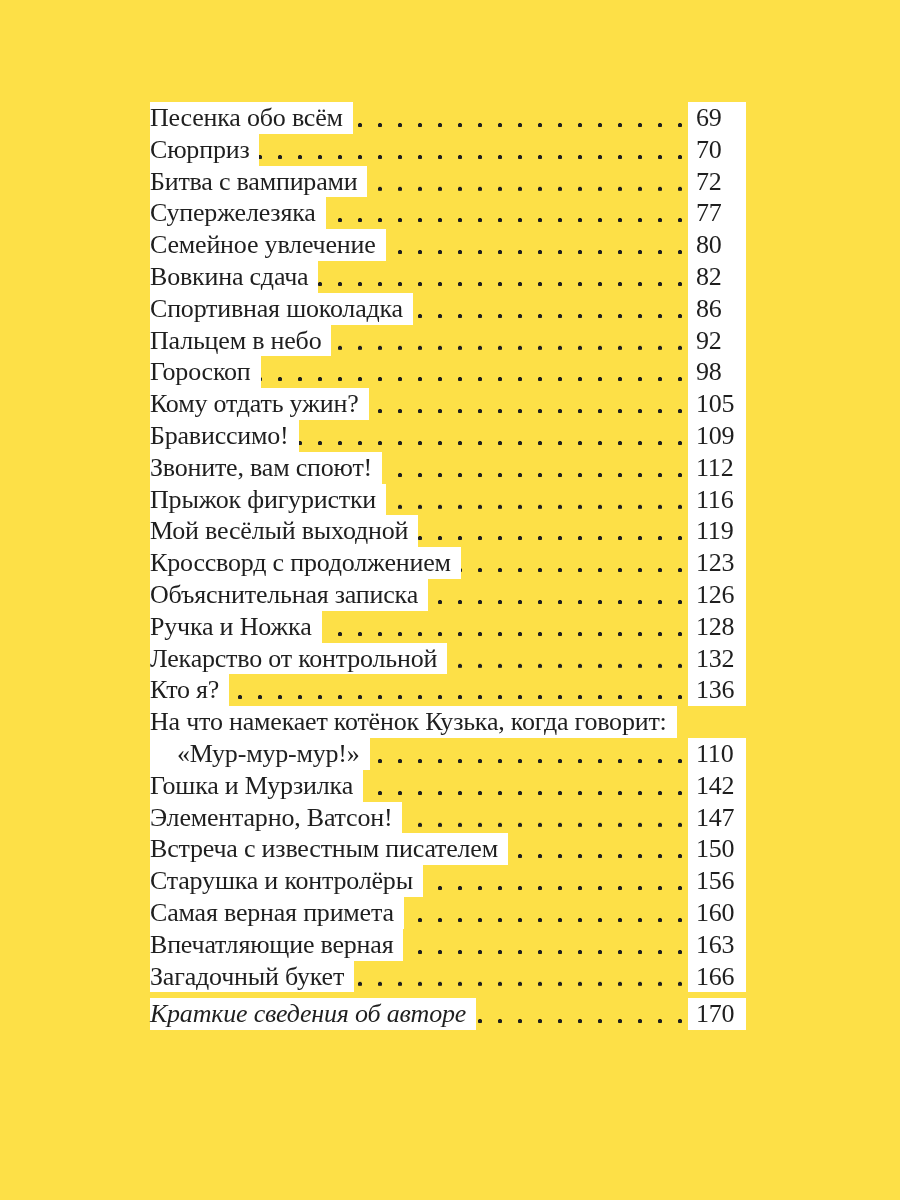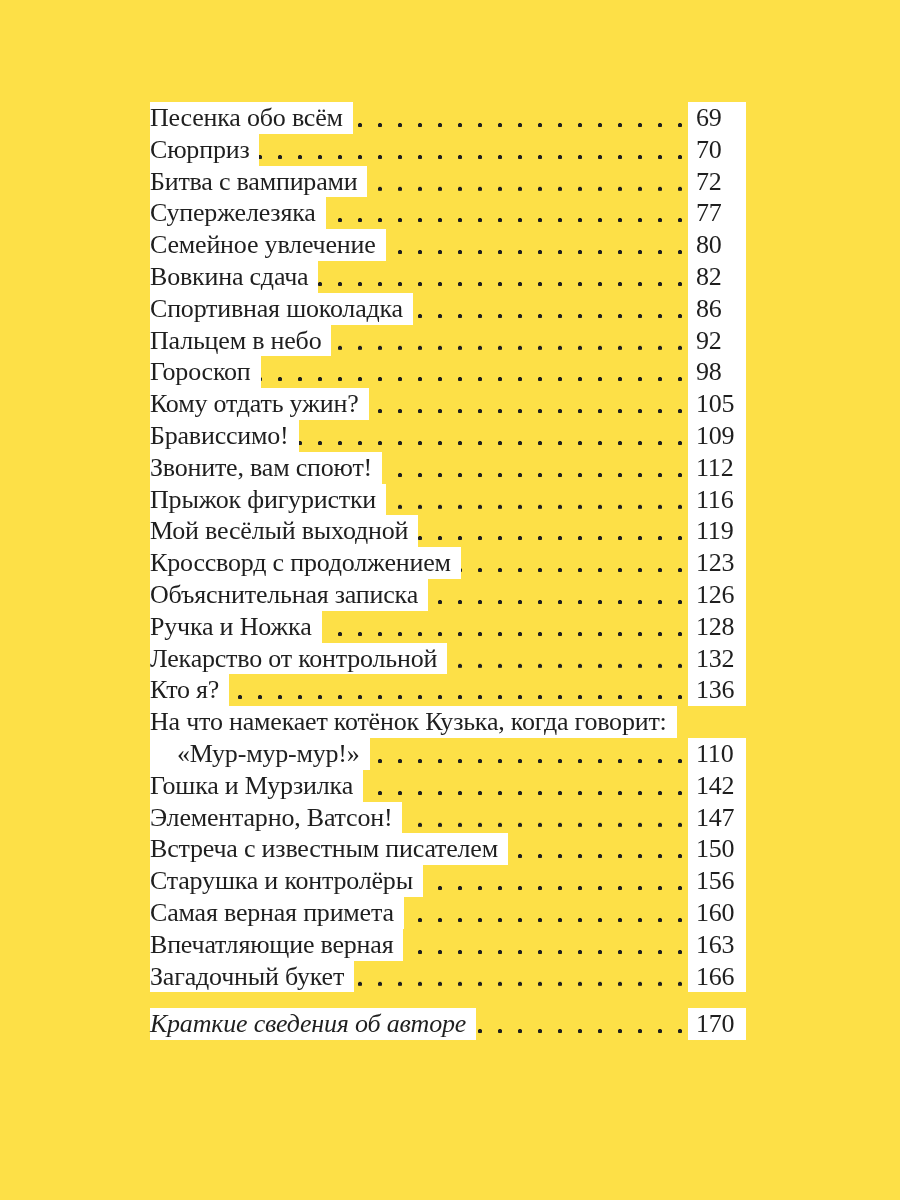--- a/index.html
+++ b/index.html
@@ -38,21 +38,21 @@
     background-image: radial-gradient(circle at 10px 23px, #1f1f1f 1.9px, rgba(0,0,0,0) 2.4px);
     background-size: 20px 31.8px;
     background-repeat: repeat-x;
     background-position: 0 0;
   }
   .toc-row.no-leader {
     background-image: none;
     align-items: center;
   }
   .toc-row.gap-before {
-    margin-top: 16px;
+    margin-top: 6px;
   }
   .toc-title {
     flex: 0 0 auto;
     background: #ffffff;
     padding-right: 10px;
   }
   .toc-row.indent .toc-title {
     padding-left: 27px;
   }
   .toc-row.italic-row .toc-title {

